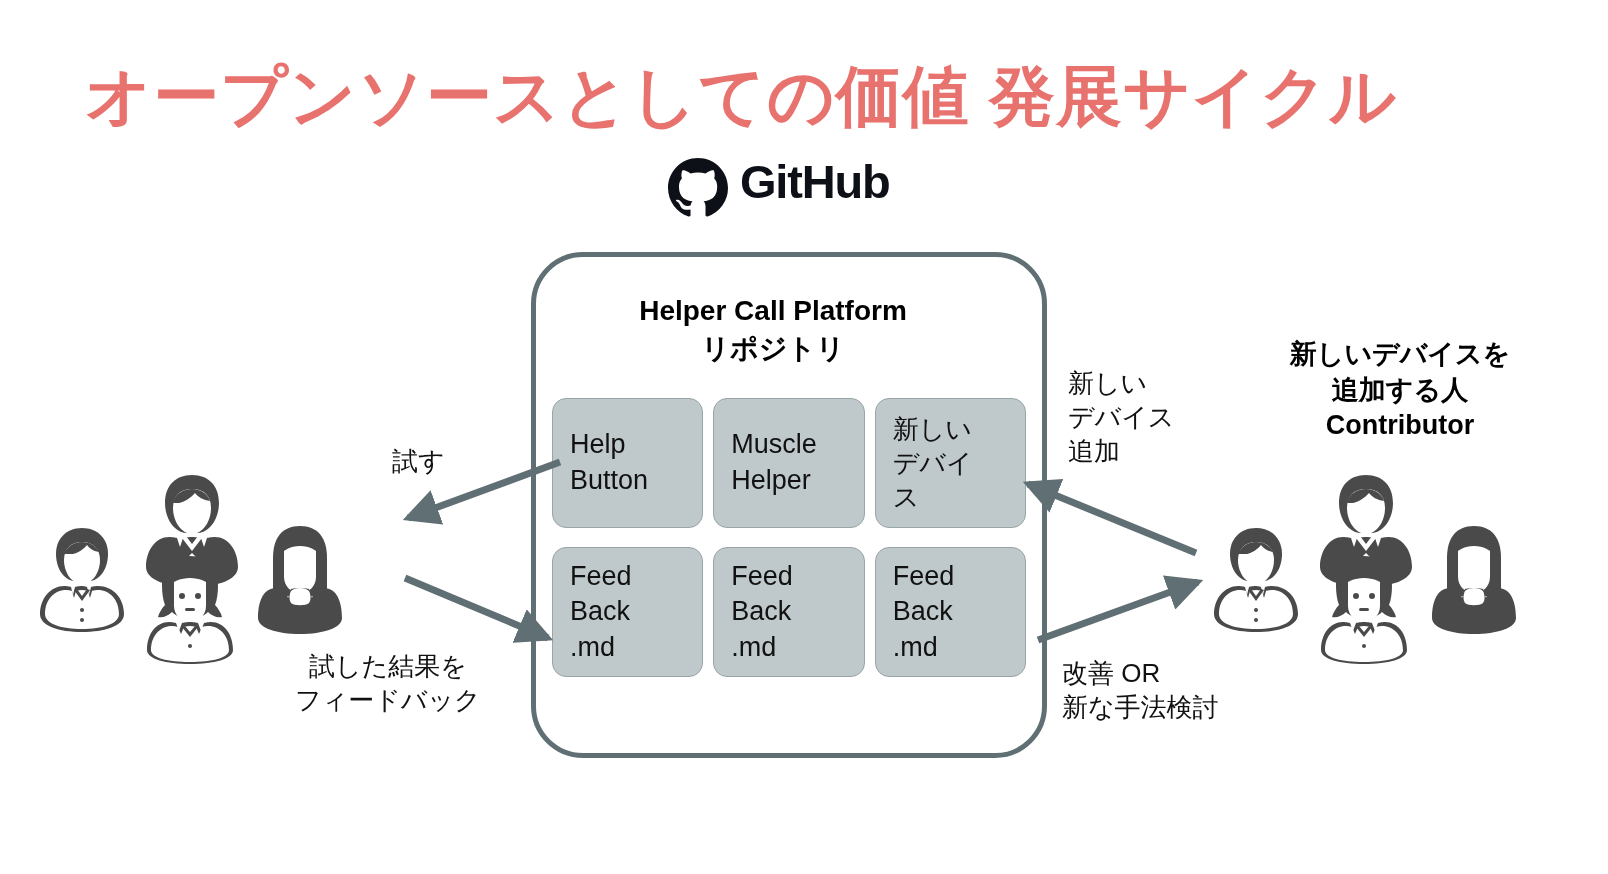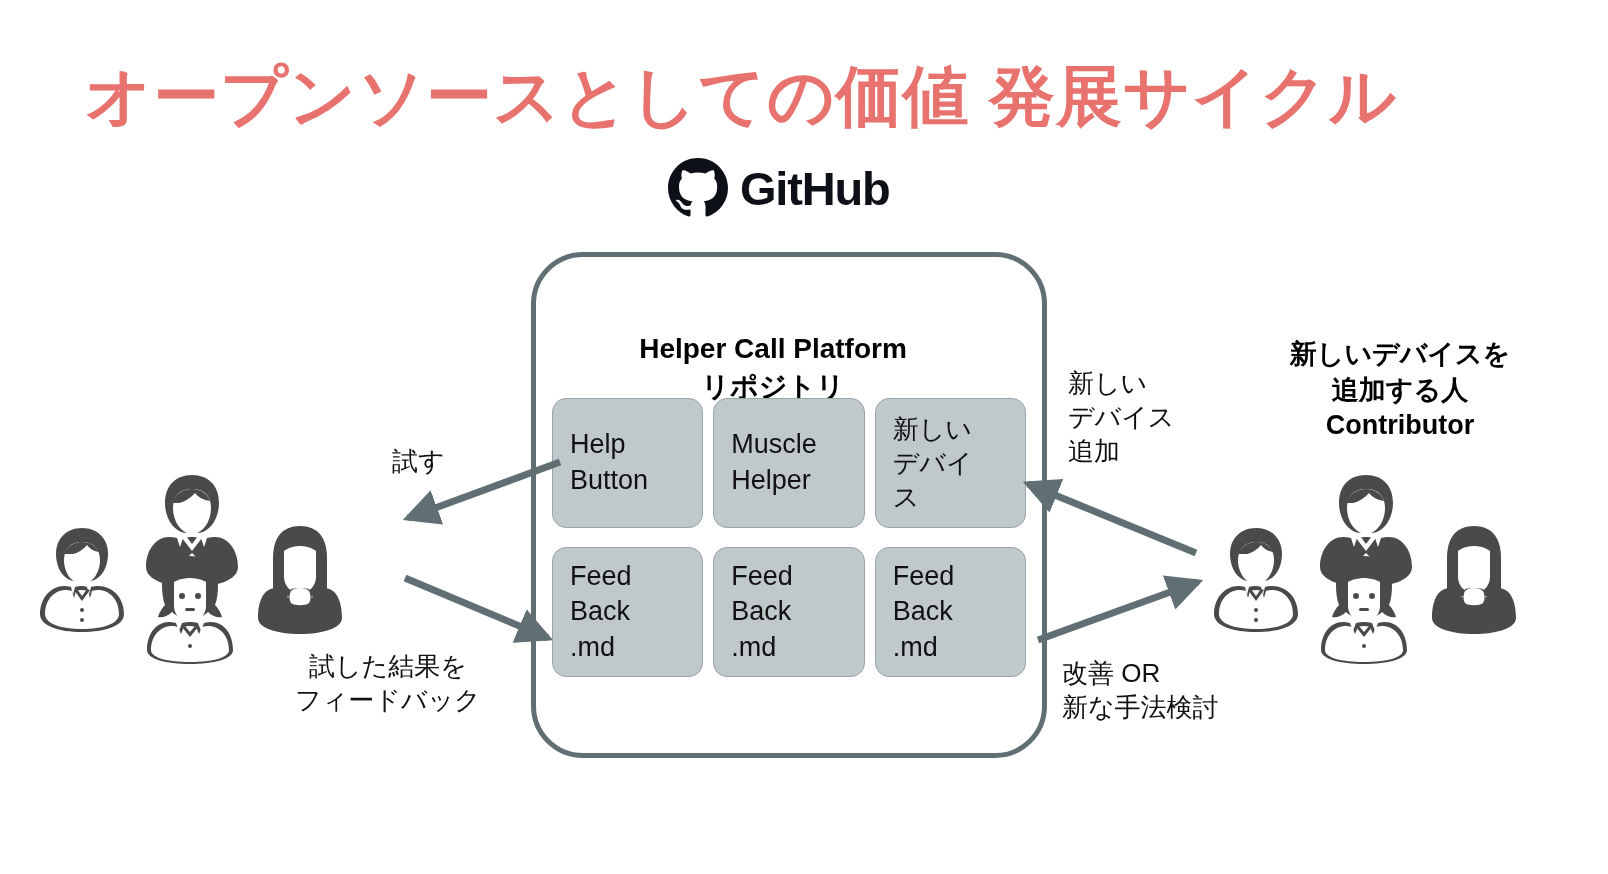--- a/index.html
+++ b/index.html
@@ -32,21 +32,20 @@
     white-space: nowrap;
     padding-left: 41px;
   }
 
   
   .github-logo {
     position: absolute;
     left: 668px;
     top: 158px;
     display: flex;
-    align-items: center;
     gap: 12px;
   }
   .github-mark { display: block; }
   .github-word {
     font-size: 47px;
     font-weight: bold;
     color: #0d1117;
     letter-spacing: -1.2px;
     line-height: 1;
   }
@@ -66,21 +65,20 @@
   .repo-title {
     position: absolute;
     left: 531px;
     top: 292px;
     width: 484px;
     text-align: center;
     font-size: 28px;
     font-weight: bold;
     color: #000000;
     line-height: 1.35;
-    margin-top: 38px;
   }
   .repo-title .l2 {
     display: block;
     position: relative;
   }
   .squiggle {
     position: absolute;
     left: 50%;
     transform: translateX(-50%);
     top: -5px;

